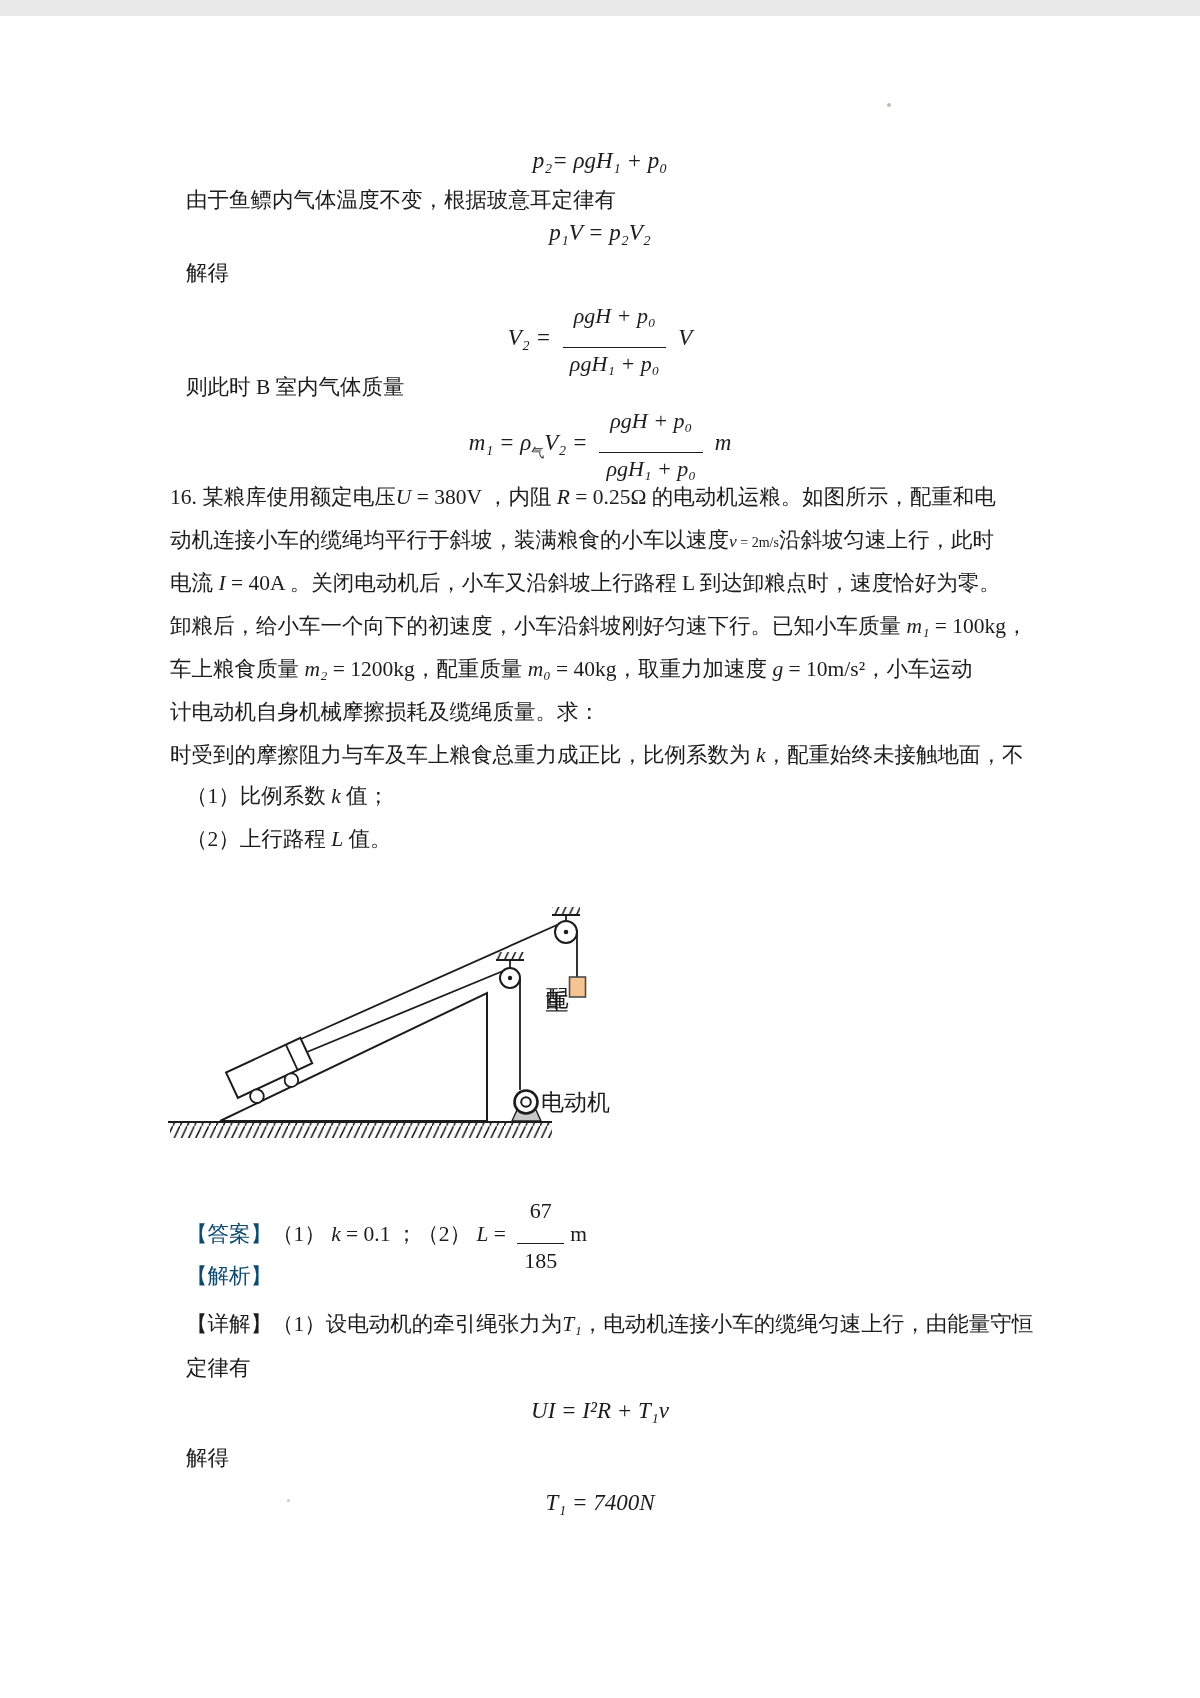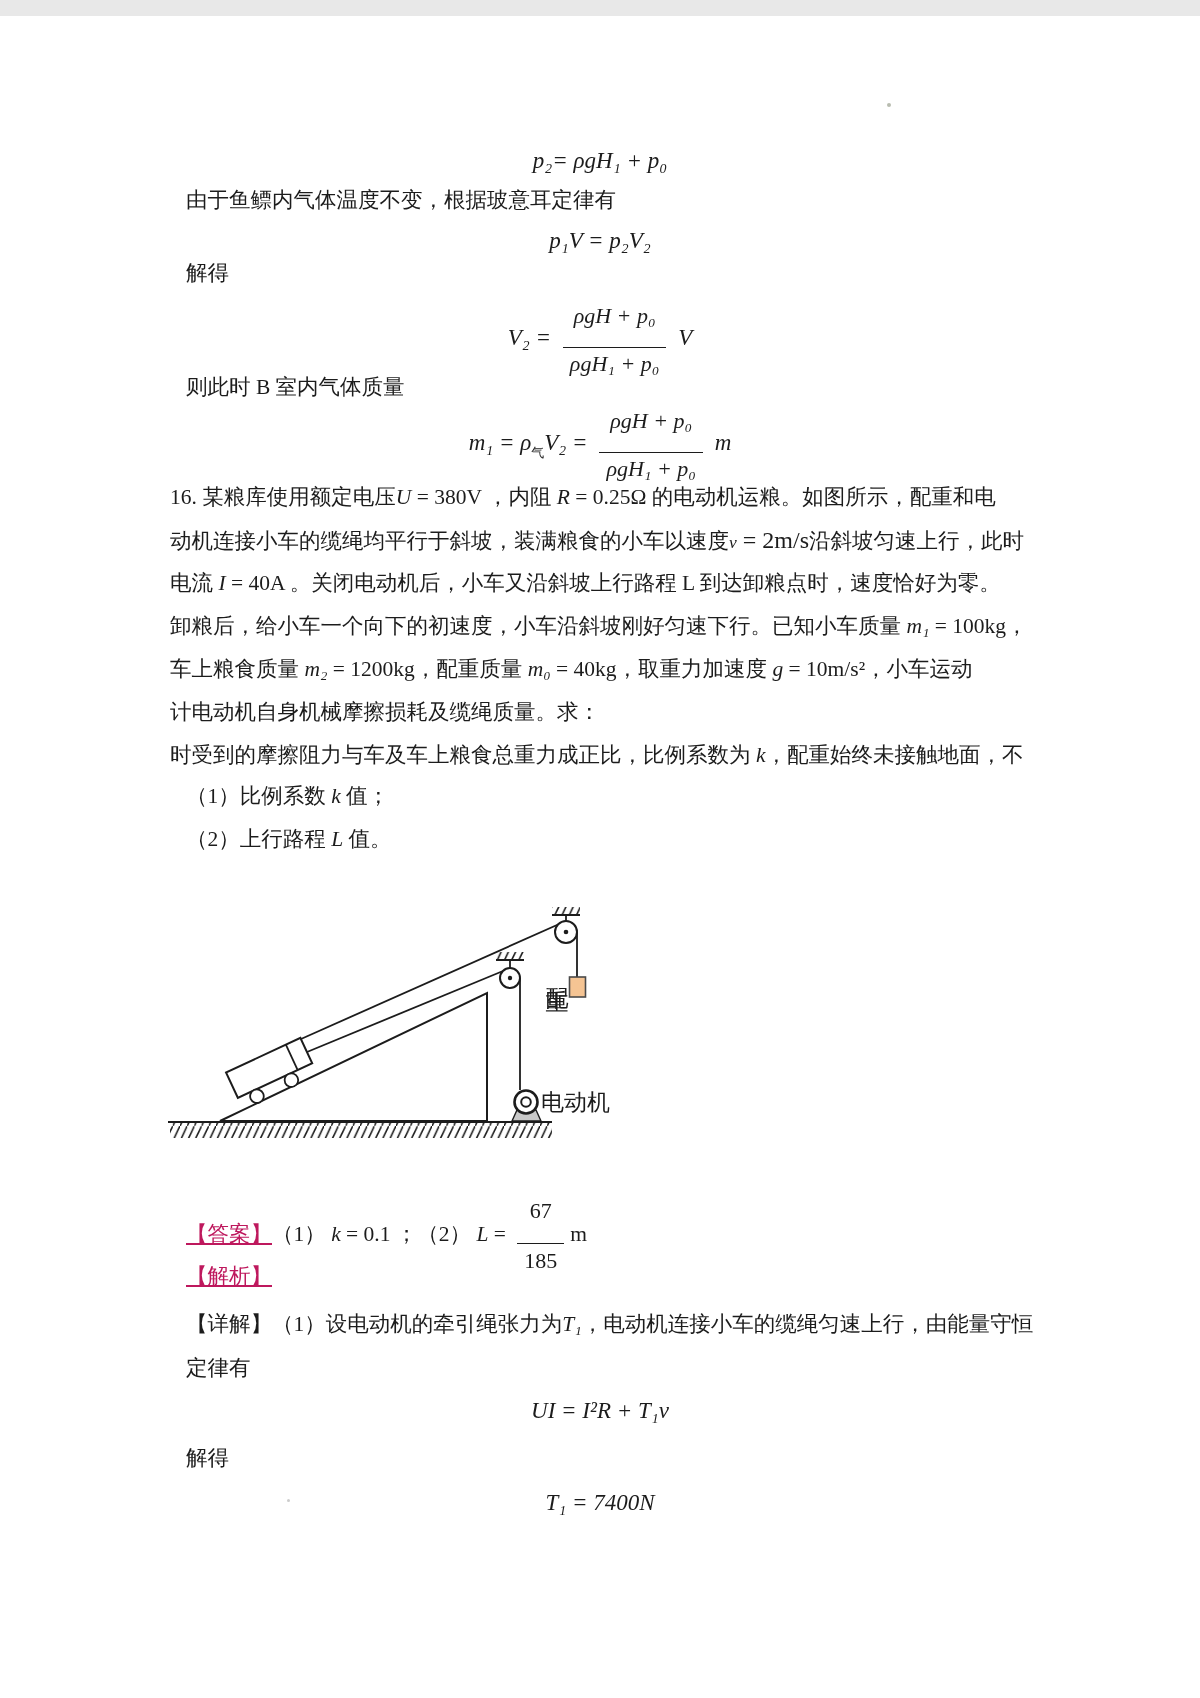--- a/index.html
+++ b/index.html
@@ -16,23 +16,23 @@
   .line{
     position:absolute;left:186px;width:880px;
     font-size:21.5px;line-height:28px;white-space:nowrap;
   }
   .centered{
     position:absolute;left:170px;width:860px;
     text-align:center;font-size:23px;white-space:nowrap;
   }
   .math{font-style:italic;}
   .i{font-style:italic;}
-  .sm{font-size:24px;}
+  .sm{font-size:14px;}
   .smi{font-size:17.5px;font-style:italic;}
-  .blue{color:#be185d;text-decoration:underline;}
+  .blue{color:#0c4a6e;}
   .para{position:absolute;left:170px;width:880px;}
   .pline{height:43px;line-height:43px;font-size:21.5px;white-space:nowrap;}
   .frac{
     display:inline-block;vertical-align:middle;
     text-align:center;margin:0 6px;
   }
   .frac .num{display:block;padding:1px 7px 18px;border-bottom:1.8px solid #1c1c1c;}
   .frac .den{display:block;padding:3px 7px 1px;}
   .frac-math{font-size:22px;font-style:italic;}
   .frac-plain{font-size:22px;font-style:normal;}
@@ -46,21 +46,21 @@
 
 <div class="page">
 
   <div class="dot" style="left:887px;top:87px;width:4px;height:4px;background:#9aa08f;opacity:.7;"></div>
   <div class="dot" style="left:287px;top:1483px;width:3px;height:3px;background:#aaa;opacity:.6;"></div>
 
   <div class="centered math" style="top:132px;">p₂= ρgH₁ + p₀</div>
 
   <div class="line" style="top:170px;">由于鱼鳔内气体温度不变，根据玻意耳定律有</div>
 
-  <div class="centered math" style="top:212px;">p₁V = p₂V₂</div>
+  <div class="centered math" style="top:204px;">p₁V = p₂V₂</div>
 
   <div class="line" style="top:243px;">解得</div>
 
   <div class="centered" style="top:286px;">
     <span class="math">V₂ = </span><span class="frac frac-math"><span class="num">ρgH + p₀</span><span class="den">ρgH₁ + p₀</span></span><span class="math"> V</span>
   </div>
 
   <div class="line" style="top:357px;">则此时 B 室内气体质量</div>
 
   <div class="centered" style="top:391px;">

